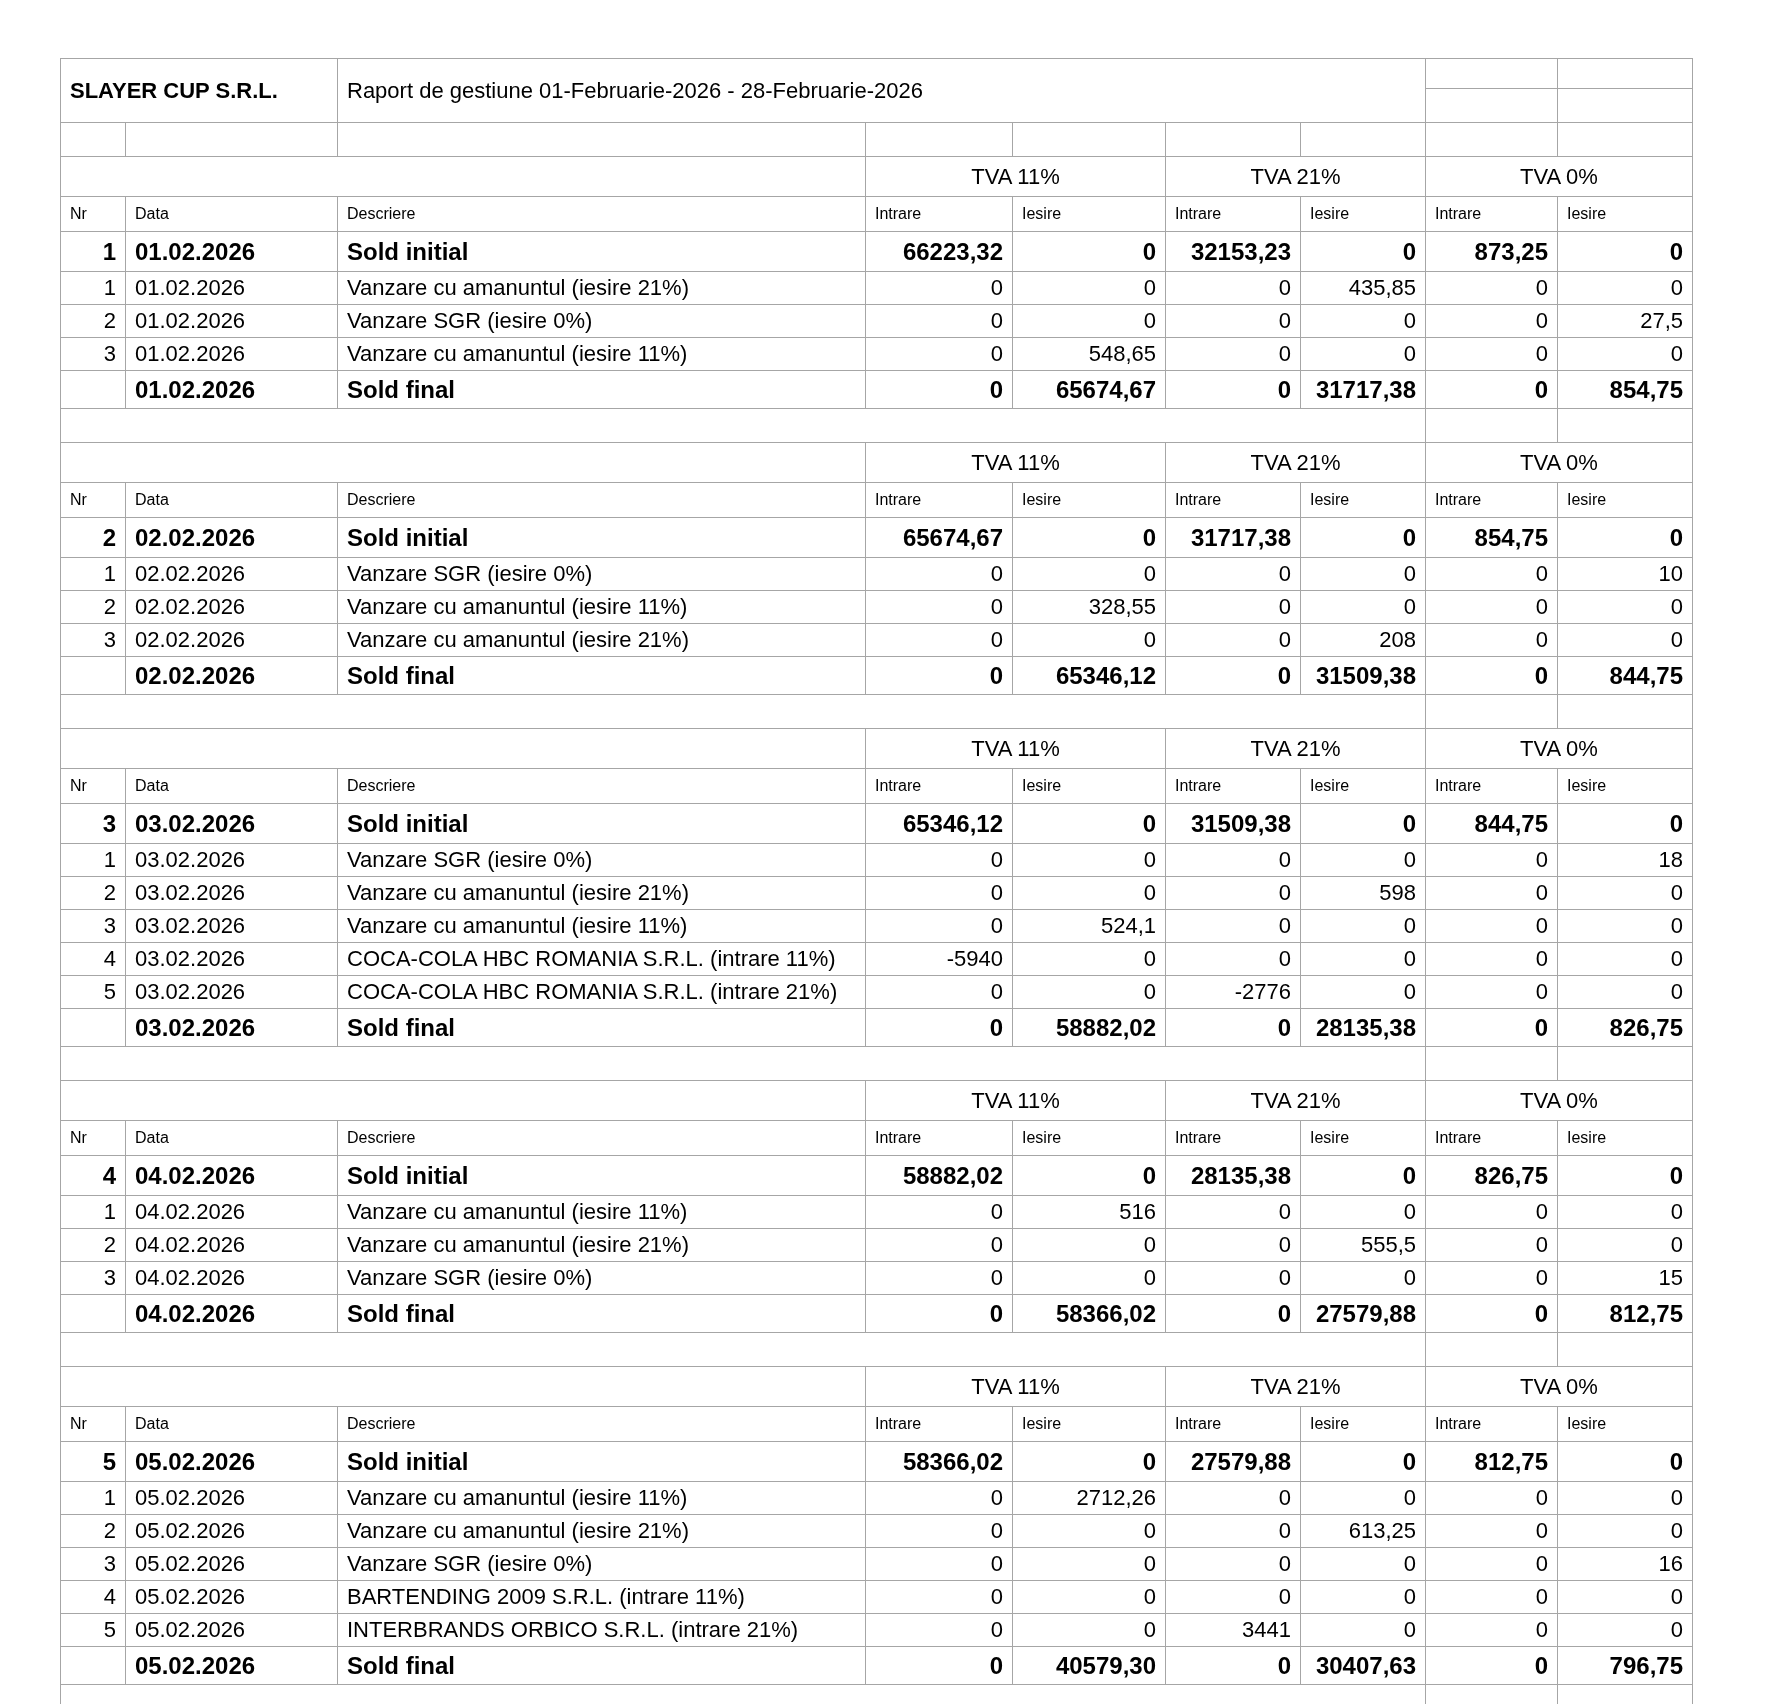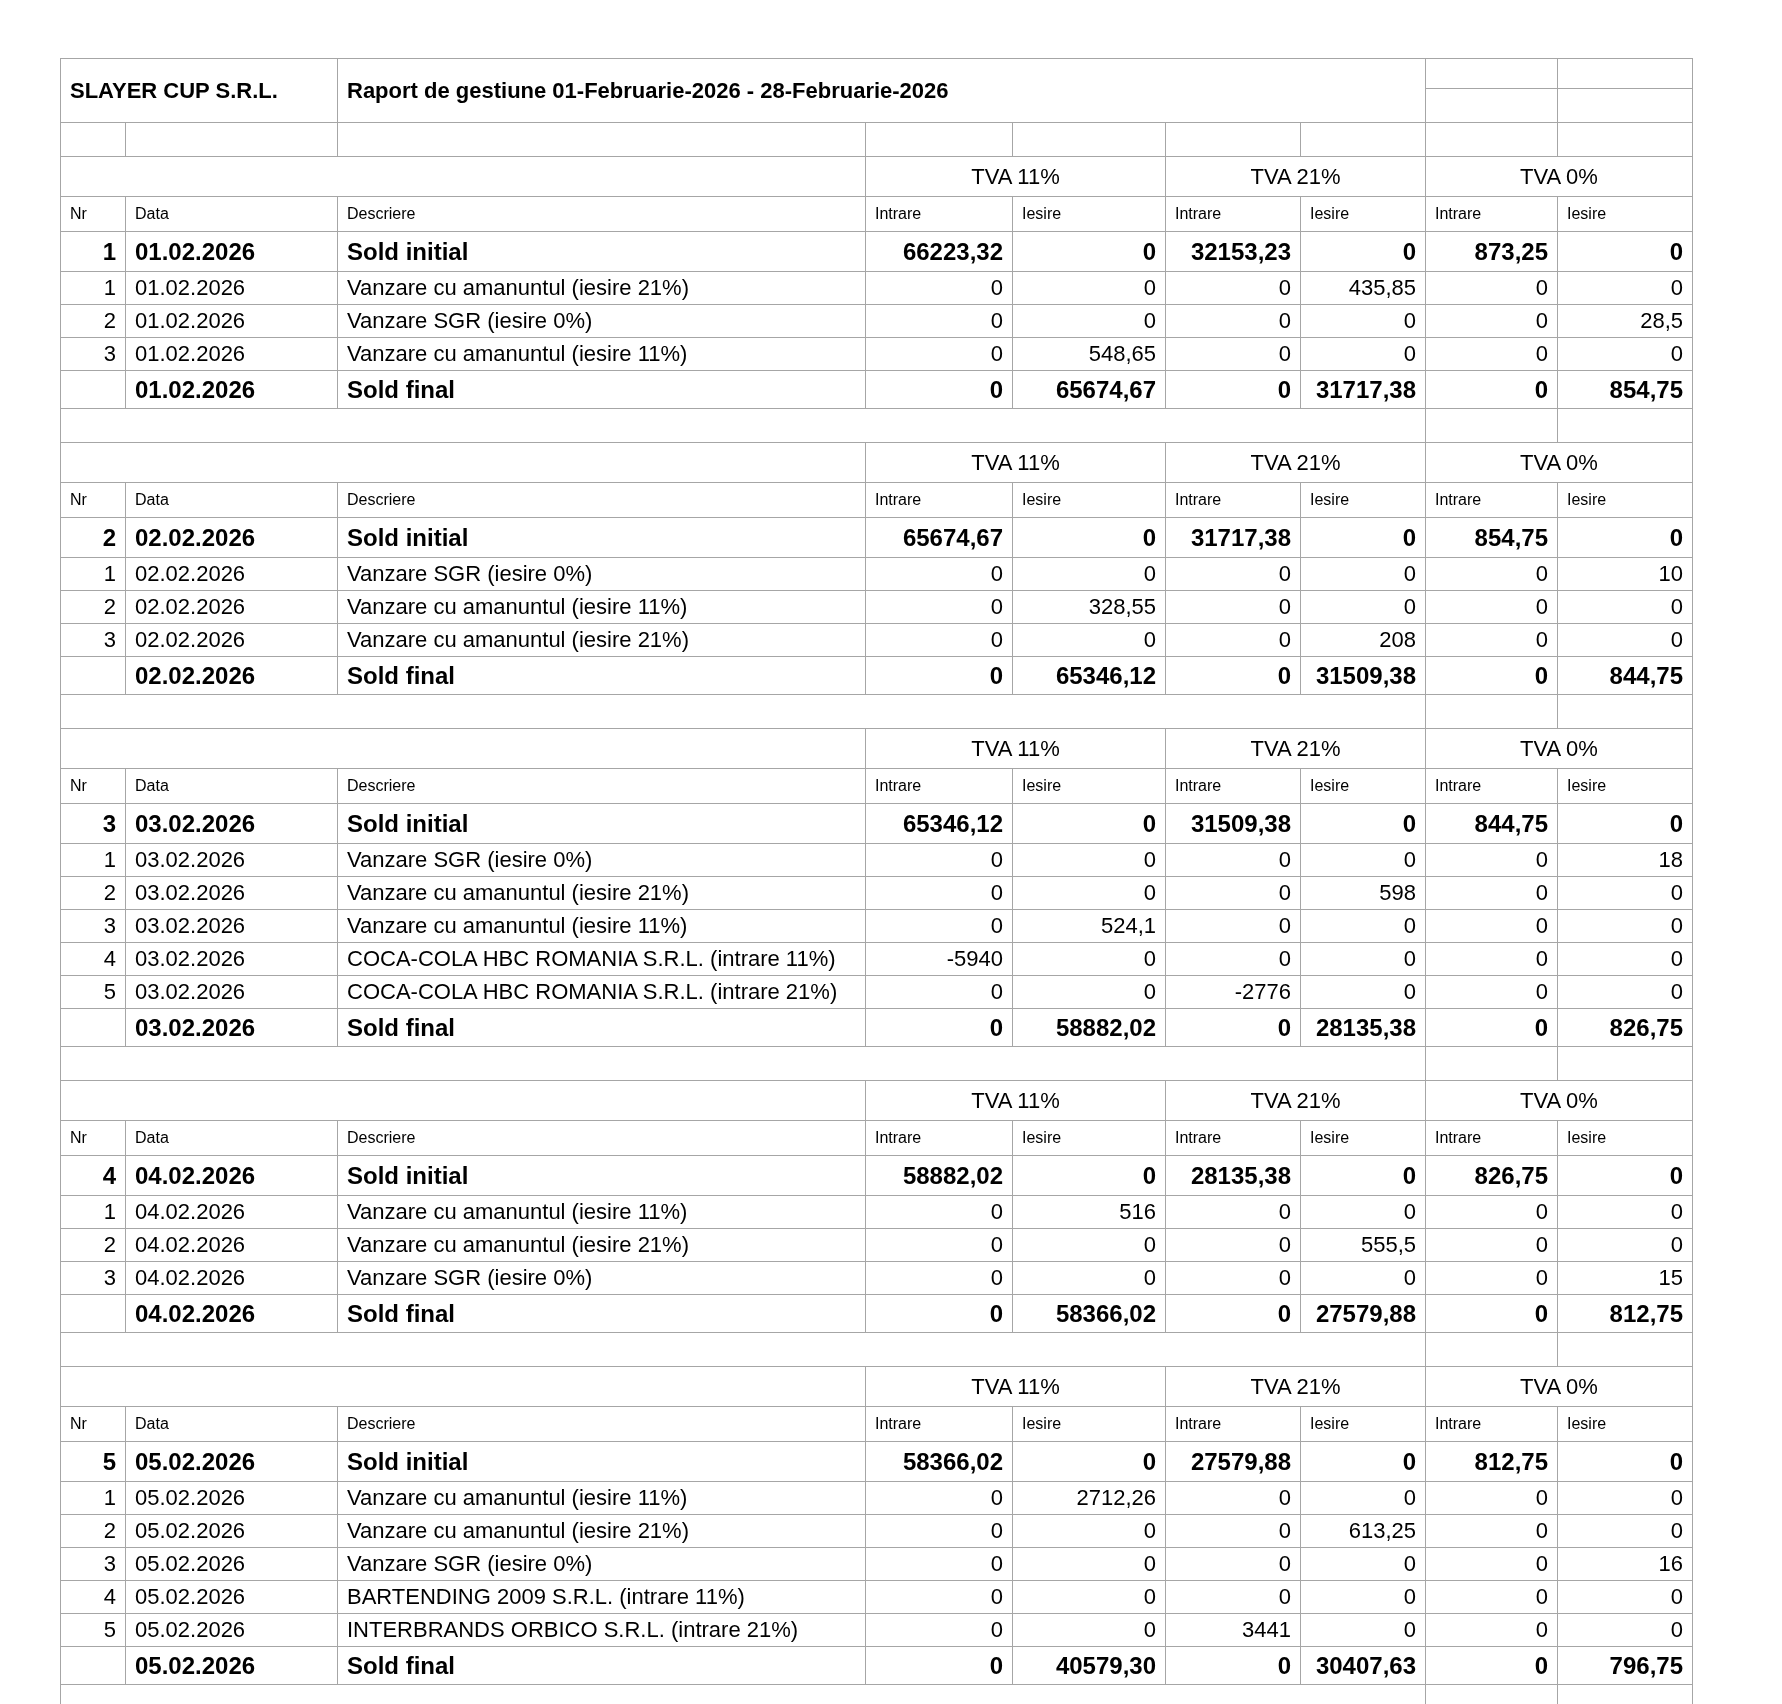--- a/index.html
+++ b/index.html
@@ -33,21 +33,21 @@
   tr.r-a1{height:30px;}
   tr.r-a2{height:34px;}
   tr.r-blank{height:34px;}
   tr.r-tva{height:40px;}
   tr.r-colhdr{height:35px;}
   tr.r-init{height:40px;}
   tr.r-trans{height:33px;}
   tr.r-final{height:38px;}
   tr.r-gap{height:34px;}
   td.company{font-weight:bold;font-size:26px;padding-left:12px;}
-  td.title{font-weight:bold;font-size:27px;white-space:pre;}
+  td.title{font-weight:normal;font-size:27px;white-space:pre;}
   td.tva{font-weight:normal;font-size:24px;text-align:center;}
   tr.r-colhdr td{font-size:16px;}
   tr.r-init td, tr.r-final td{font-weight:bold;font-size:24px;}
   td.num{text-align:right;}
 </style>
 </head>
 <body>
 
 <div class="sheet">
   <table class="grid">
@@ -125,21 +125,21 @@
         </tr>
         <tr class="r-trans">
           <td class="num">2</td>
           <td>01.02.2026</td>
           <td>Vanzare SGR (iesire 0%)</td>
           <td class="num">0</td>
           <td class="num">0</td>
           <td class="num">0</td>
           <td class="num">0</td>
           <td class="num">0</td>
-          <td class="num">28,5</td>
+          <td class="num">27,5</td>
         </tr>
         <tr class="r-trans">
           <td class="num">3</td>
           <td>01.02.2026</td>
           <td>Vanzare cu amanuntul (iesire 11%)</td>
           <td class="num">0</td>
           <td class="num">548,65</td>
           <td class="num">0</td>
           <td class="num">0</td>
           <td class="num">0</td>

